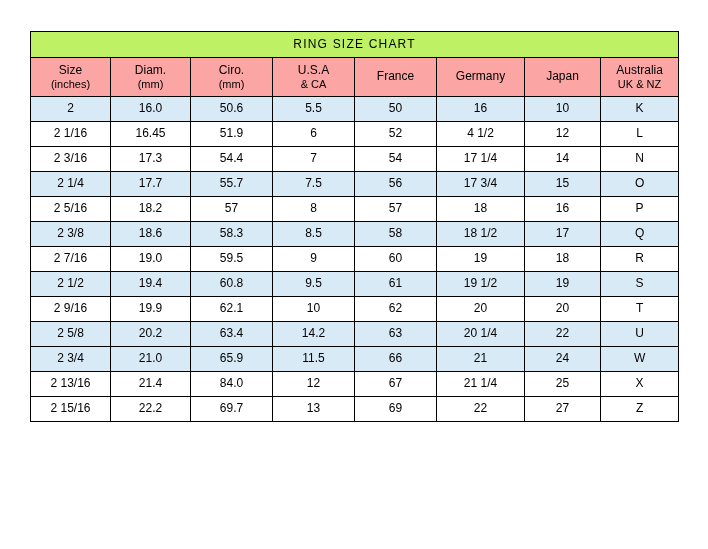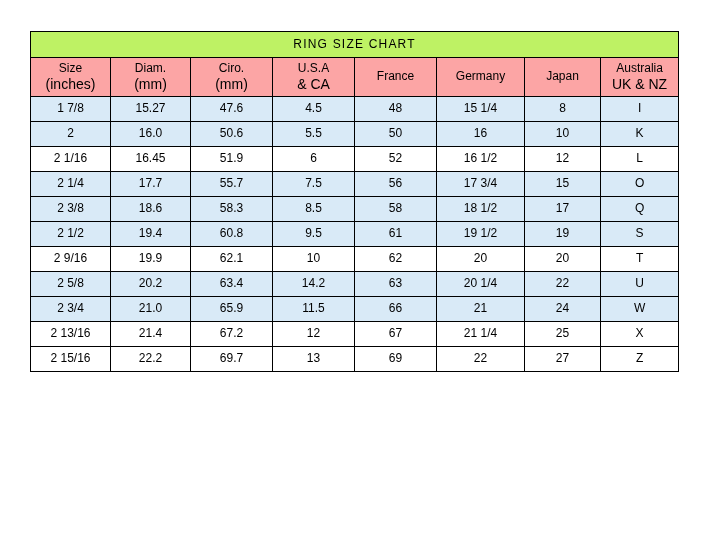--- a/index.html
+++ b/index.html
@@ -50,21 +50,21 @@
     letter-spacing: 1.2px;
     background: #bef264;
   }
   thead tr.head-row td {
     height: 38px !important;
     font-size: 12px;
     background: #fca5a5;
   }
   .head-line2 {
     display: block;
-    font-size: 14px;
+    font-size: 11px;
   }
   tbody tr.shaded td {
     background: #d9eaf7;
   }
   tbody tr.plain td {
     background: #ffffff;
   }
   
   col.c0 { width: 80px; }
   col.c1 { width: 80px; }
@@ -101,69 +101,89 @@
             <td><span>Ciro.</span><span class="head-line2">(mm)</span></td>
             <td><span>U.S.A</span><span class="head-line2">&amp; CA</span></td>
             <td><span>France</span></td>
             <td><span>Germany</span></td>
             <td><span>Japan</span></td>
             <td><span>Australia</span><span class="head-line2">UK &amp; NZ</span></td>
           </tr>
       </thead>
       <tbody>
           <tr class="shaded">
-            <td>1 7/8</td>
-            <td>15.27</td>
-            <td>47.6</td>
-            <td>4.5</td>
-            <td>48</td>
-            <td>15 1/4</td>
-            <td>8</td>
-            <td>I</td>
-          </tr>
-          <tr class="shaded">
             <td>2</td>
             <td>16.0</td>
             <td>50.6</td>
             <td>5.5</td>
             <td>50</td>
             <td>16</td>
             <td>10</td>
             <td>K</td>
           </tr>
           <tr class="plain">
             <td>2 1/16</td>
             <td>16.45</td>
             <td>51.9</td>
             <td>6</td>
             <td>52</td>
-            <td>16 1/2</td>
+            <td>4 1/2</td>
             <td>12</td>
             <td>L</td>
+          </tr>
+          <tr class="plain">
+            <td>2 3/16</td>
+            <td>17.3</td>
+            <td>54.4</td>
+            <td>7</td>
+            <td>54</td>
+            <td>17 1/4</td>
+            <td>14</td>
+            <td>N</td>
           </tr>
           <tr class="shaded">
             <td>2 1/4</td>
             <td>17.7</td>
             <td>55.7</td>
             <td>7.5</td>
             <td>56</td>
             <td>17 3/4</td>
             <td>15</td>
             <td>O</td>
           </tr>
+          <tr class="plain">
+            <td>2 5/16</td>
+            <td>18.2</td>
+            <td>57</td>
+            <td>8</td>
+            <td>57</td>
+            <td>18</td>
+            <td>16</td>
+            <td>P</td>
+          </tr>
           <tr class="shaded">
             <td>2 3/8</td>
             <td>18.6</td>
             <td>58.3</td>
             <td>8.5</td>
             <td>58</td>
             <td>18 1/2</td>
             <td>17</td>
             <td>Q</td>
           </tr>
+          <tr class="plain">
+            <td>2 7/16</td>
+            <td>19.0</td>
+            <td>59.5</td>
+            <td>9</td>
+            <td>60</td>
+            <td>19</td>
+            <td>18</td>
+            <td>R</td>
+          </tr>
           <tr class="shaded">
             <td>2 1/2</td>
             <td>19.4</td>
             <td>60.8</td>
             <td>9.5</td>
             <td>61</td>
             <td>19 1/2</td>
             <td>19</td>
             <td>S</td>
           </tr>
@@ -193,21 +213,21 @@
             <td>65.9</td>
             <td>11.5</td>
             <td>66</td>
             <td>21</td>
             <td>24</td>
             <td>W</td>
           </tr>
           <tr class="plain">
             <td>2 13/16</td>
             <td>21.4</td>
-            <td>67.2</td>
+            <td>84.0</td>
             <td>12</td>
             <td>67</td>
             <td>21 1/4</td>
             <td>25</td>
             <td>X</td>
           </tr>
           <tr class="plain">
             <td>2 15/16</td>
             <td>22.2</td>
             <td>69.7</td>

